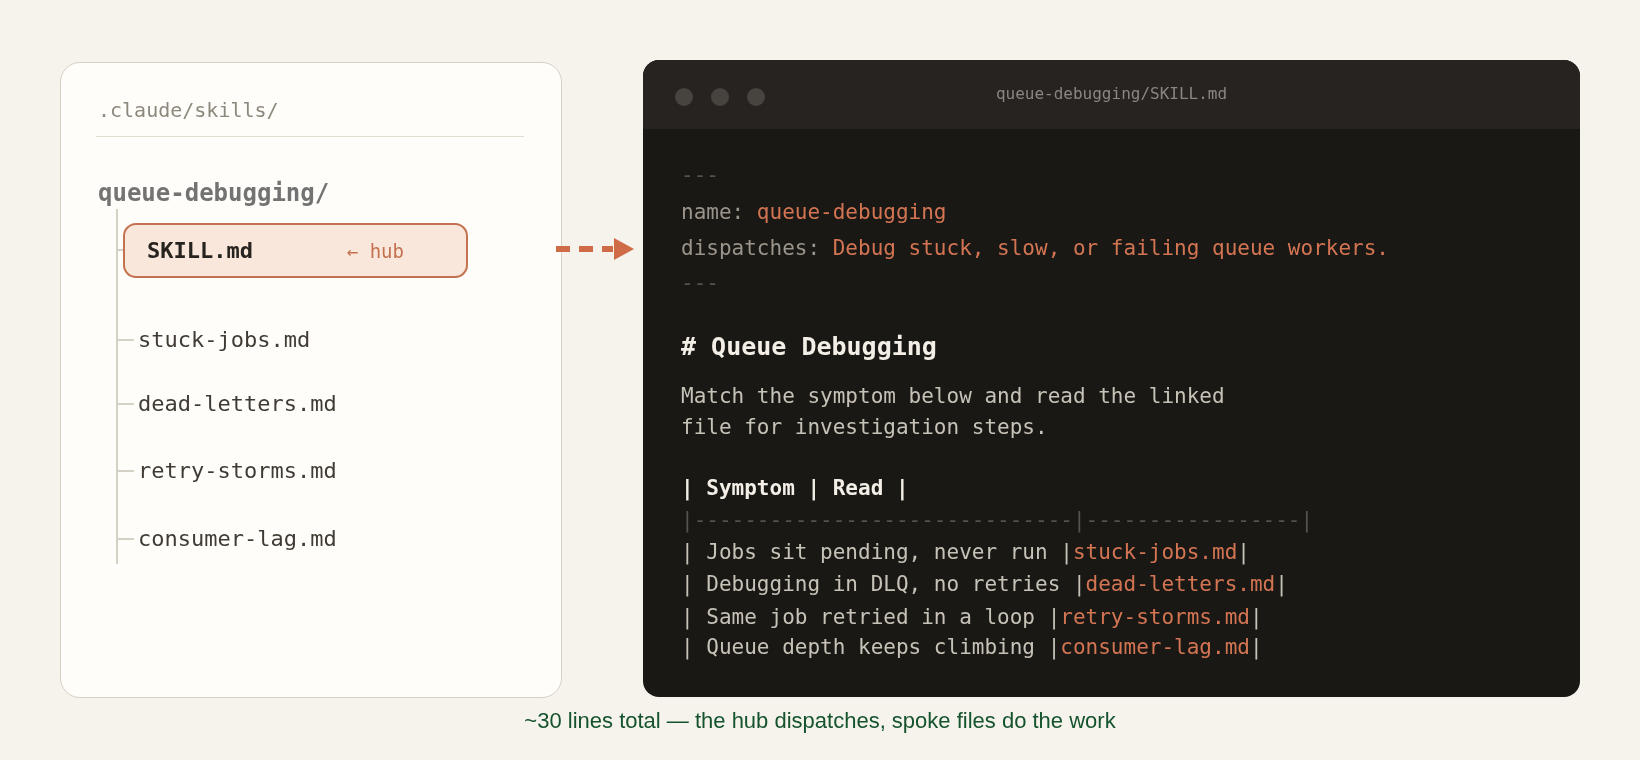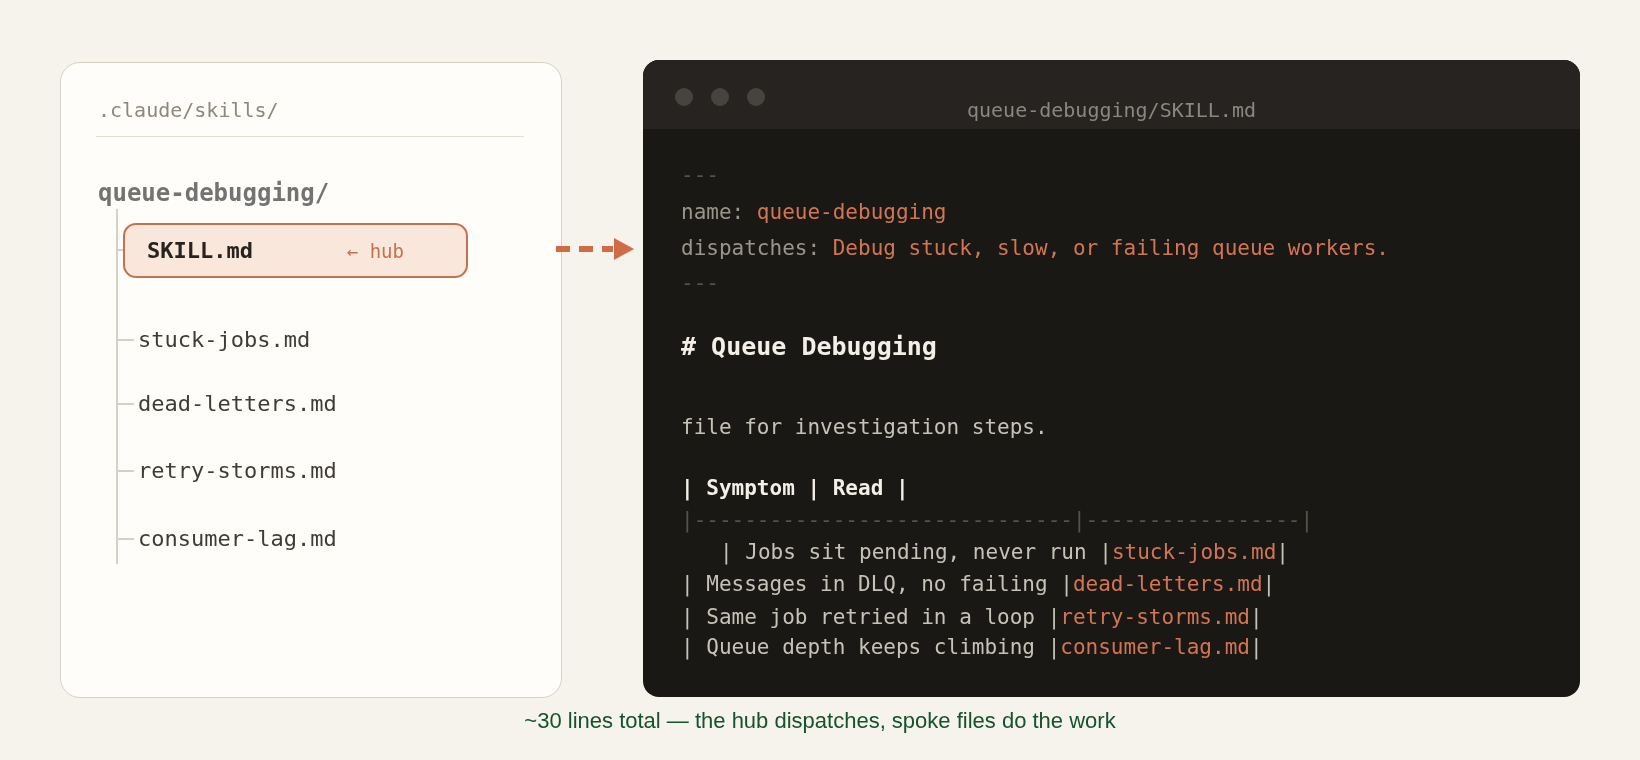--- a/index.html
+++ b/index.html
@@ -77,23 +77,23 @@
     position: absolute; left: 0; top: 0;
     width: 100%; height: 69px;
     background: #262320;
   }
   .term-dot {
     position: absolute; top: 28px;
     width: 18px; height: 18px; border-radius: 50%;
     background: #474440;
   }
   .term-title {
-    position: absolute; left: 0; top: 38px; width: 100%;
+    position: absolute; left: 0; top: 24px; width: 100%;
     text-align: center;
-    font-size: 20px; color: #8b8680; white-space: pre;
+    font-size: 16px; color: #8b8680; white-space: pre;
   }
   .t-line {
     position: absolute; left: 38px;
     font-size: 21px; line-height: 32px;
     white-space: pre;
   }
   .t-heading { font-size: 25px; line-height: 42px; font-weight: 700; color: #f3efe7; }
   .t-dim    { color: #57534c; }
   .t-label  { color: #9a948a; }
   .t-orange { color: #d37552; }
@@ -152,26 +152,27 @@
       <div class="term-title">queue-debugging/SKILL.md</div>
     </div>
 
     <div class="t-line t-dim" style="top:99px;">---</div>
     <div class="t-line" style="top:136px;"><span class="t-label">name: </span><span class="t-orange">queue-debugging</span></div>
     <div class="t-line" style="top:172px;"><span class="t-label">dispatches: </span><span class="t-orange">Debug stuck, slow, or failing queue workers.</span></div>
     <div class="t-line t-dim" style="top:207px;">---</div>
 
     <div class="t-line t-heading" style="top:266px;"># Queue Debugging</div>
 
+    <div class="t-line t-body" style="top:320px;">Match the symptom below and read the linked</div>
     <div class="t-line t-body" style="top:351px;">file for investigation steps.</div>
 
     <div class="t-line t-white" style="top:412px;">| Symptom | Read |</div>
     <div class="t-line t-dim" style="top:444px;">|------------------------------|-----------------|</div>
 
-    <div class="t-line" style="top:476px;margin-left:39px;"><span class="t-body">| Jobs sit pending, never run |</span><span class="t-orange">stuck-jobs.md</span><span class="t-body">|</span></div>
-    <div class="t-line" style="top:508px;"><span class="t-body">| Messages in DLQ, no failing |</span><span class="t-orange">dead-letters.md</span><span class="t-body">|</span></div>
+    <div class="t-line" style="top:476px;"><span class="t-body">| Jobs sit pending, never run |</span><span class="t-orange">stuck-jobs.md</span><span class="t-body">|</span></div>
+    <div class="t-line" style="top:508px;"><span class="t-body">| Debugging in DLQ, no retries |</span><span class="t-orange">dead-letters.md</span><span class="t-body">|</span></div>
     <div class="t-line" style="top:541px;"><span class="t-body">| Same job retried in a loop |</span><span class="t-orange">retry-storms.md</span><span class="t-body">|</span></div>
     <div class="t-line" style="top:571px;"><span class="t-body">| Queue depth keeps climbing |</span><span class="t-orange">consumer-lag.md</span><span class="t-body">|</span></div>
   </div>
 
   <div class="caption">~30 lines total — the hub dispatches, spoke files do the work</div>
 
 </div>
 
 </body></html>

